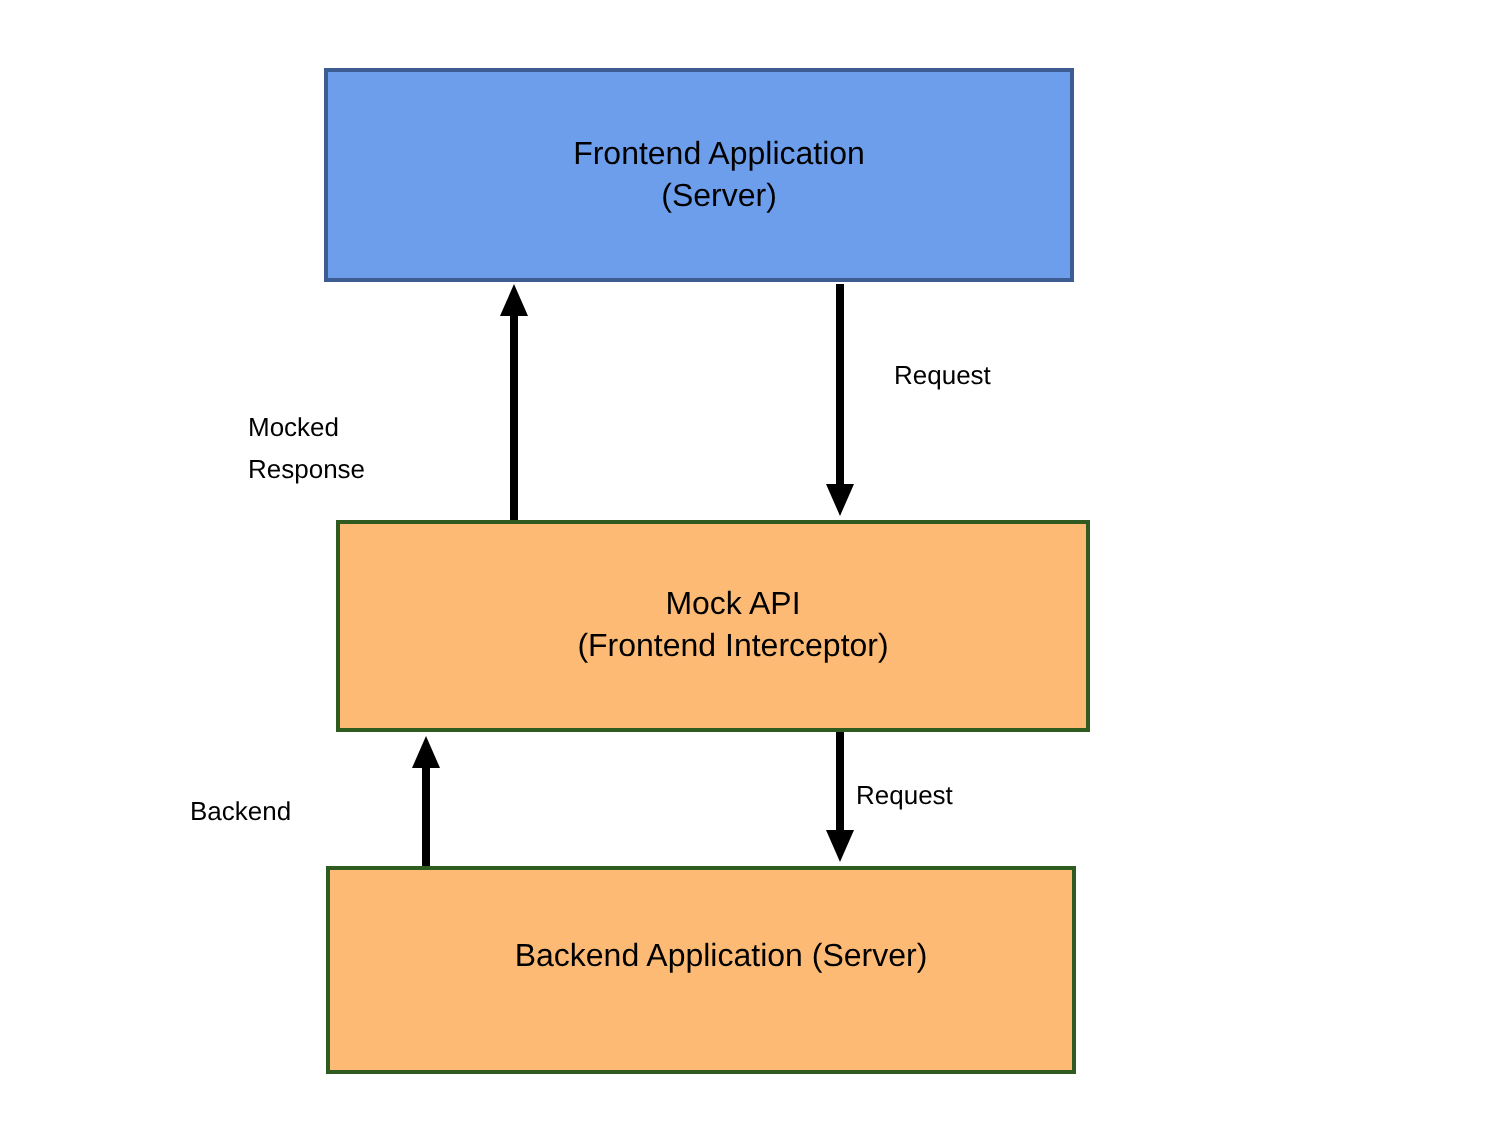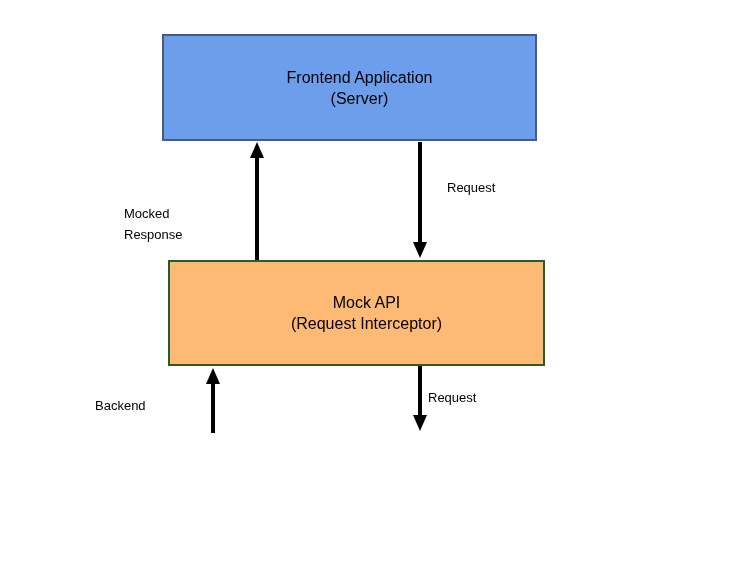--- a/index.html
+++ b/index.html
@@ -88,23 +88,26 @@
 
 <div class="canvas">
 
   <div class="node blue" id="box-frontend">
     <div>Frontend Application</div>
     <div>(Server)</div>
   </div>
 
   <div class="node green" id="box-mock">
     <div>Mock API</div>
-    <div>(Request Interceptor)</div>
+    <div>(Frontend Interceptor)</div>
   </div>
 
+  <div class="node green" id="box-backend">
+    <div>Backend Application (Server)</div>
+  </div>
 
   <div class="arrow-head up" id="arr-mocked-head"></div>
   <div class="arrow-line" id="arr-mocked-line"></div>
 
   <div class="arrow-line" id="arr-req1-line"></div>
   <div class="arrow-head down" id="arr-req1-head"></div>
 
   <div class="arrow-head up" id="arr-resp-head"></div>
   <div class="arrow-line" id="arr-resp-line"></div>
 

